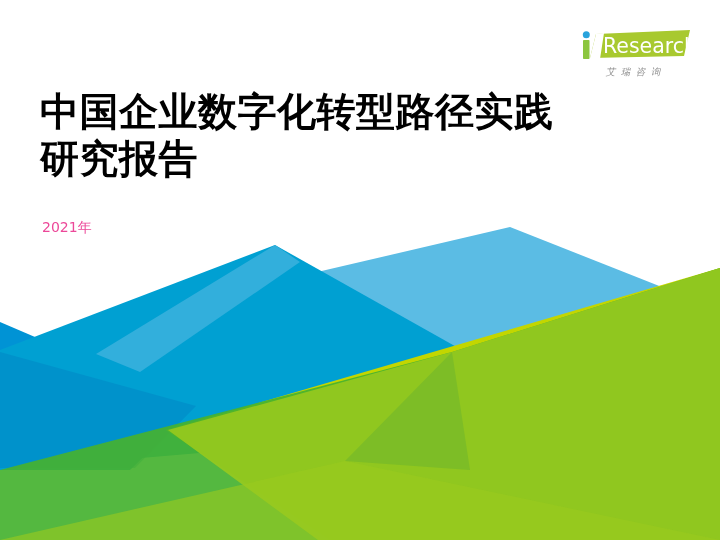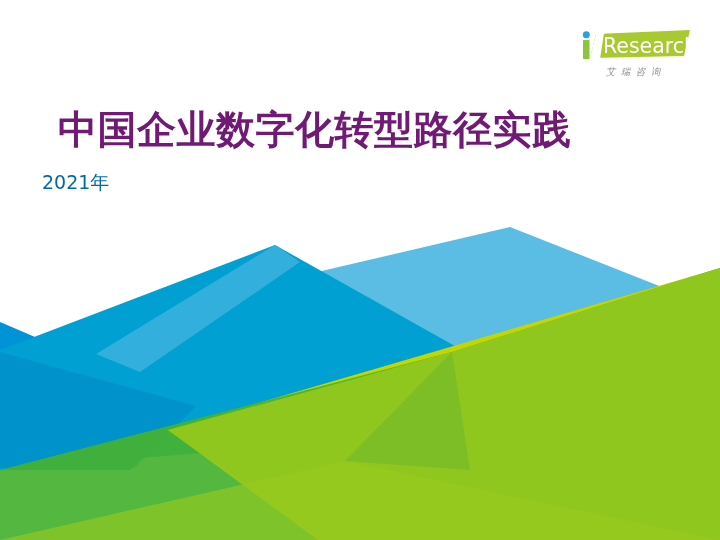--- a/index.html
+++ b/index.html
@@ -55,33 +55,33 @@
   }
   
   #title-block {
     position: absolute;
     left: 40px;
     top: 88px;
     z-index: 5;
     width: 610px;
   }
   #main-title {
-    margin: 18px;
+    margin: 0;
     font-size: 39px;
     line-height: 47px;
     font-weight: bold;
-    color: #701a75;
+    color: #000000;
     letter-spacing: 0.5px;
     font-family: "DejaVu Sans", sans-serif;
   }
   #subtitle {
-    margin: 14px 0 0 2px;
-    font-size: 19px;
+    margin: 34px 0 0 2px;
+    font-size: 14px;
     line-height: 22px;
-    color: #0369a1;
+    color: #ec4899;
     font-weight: normal;
     font-family: "DejaVu Sans", sans-serif;
   }
 </style>
 </head>
 <body>
 
 <div id="cover">
 
   <svg id="bg-art" viewBox="0 0 720 540" width="720" height="540" preserveAspectRatio="none">
@@ -129,17 +129,18 @@
 
         <text x="29" y="25" font-family="'DejaVu Sans', sans-serif" font-size="20.5" font-weight="400" fill="#ffffff">Research</text>
       </svg>
     </div>
     <div id="logo-sub">艾瑞咨询</div>
   </div>
 
   <div id="title-block">
     <h1 id="main-title">
       <span>中国企业数字化转型路径实践</span><br>
+      <span>研究报告</span>
     </h1>
     <div id="subtitle">2021年</div>
   </div>
 
 </div>
 
 </body></html>

